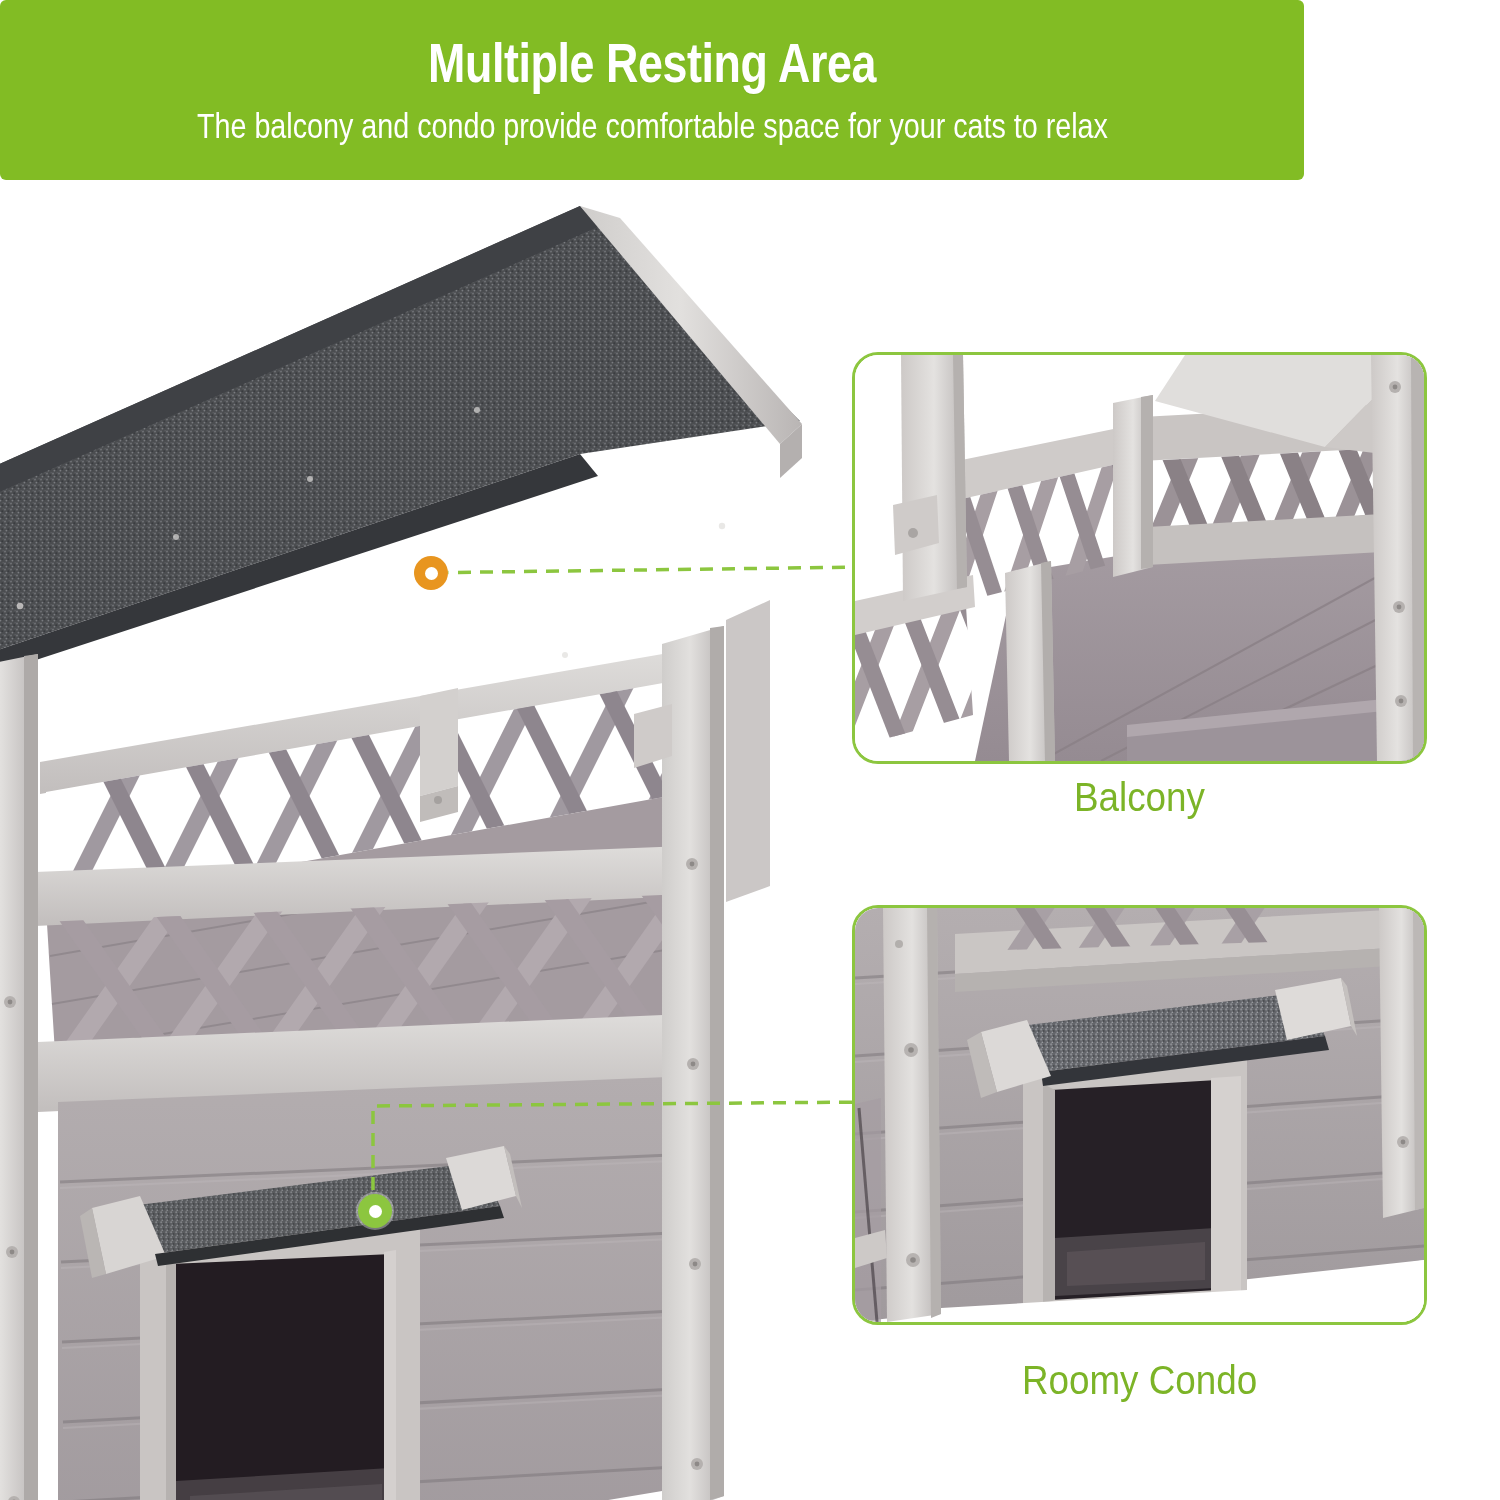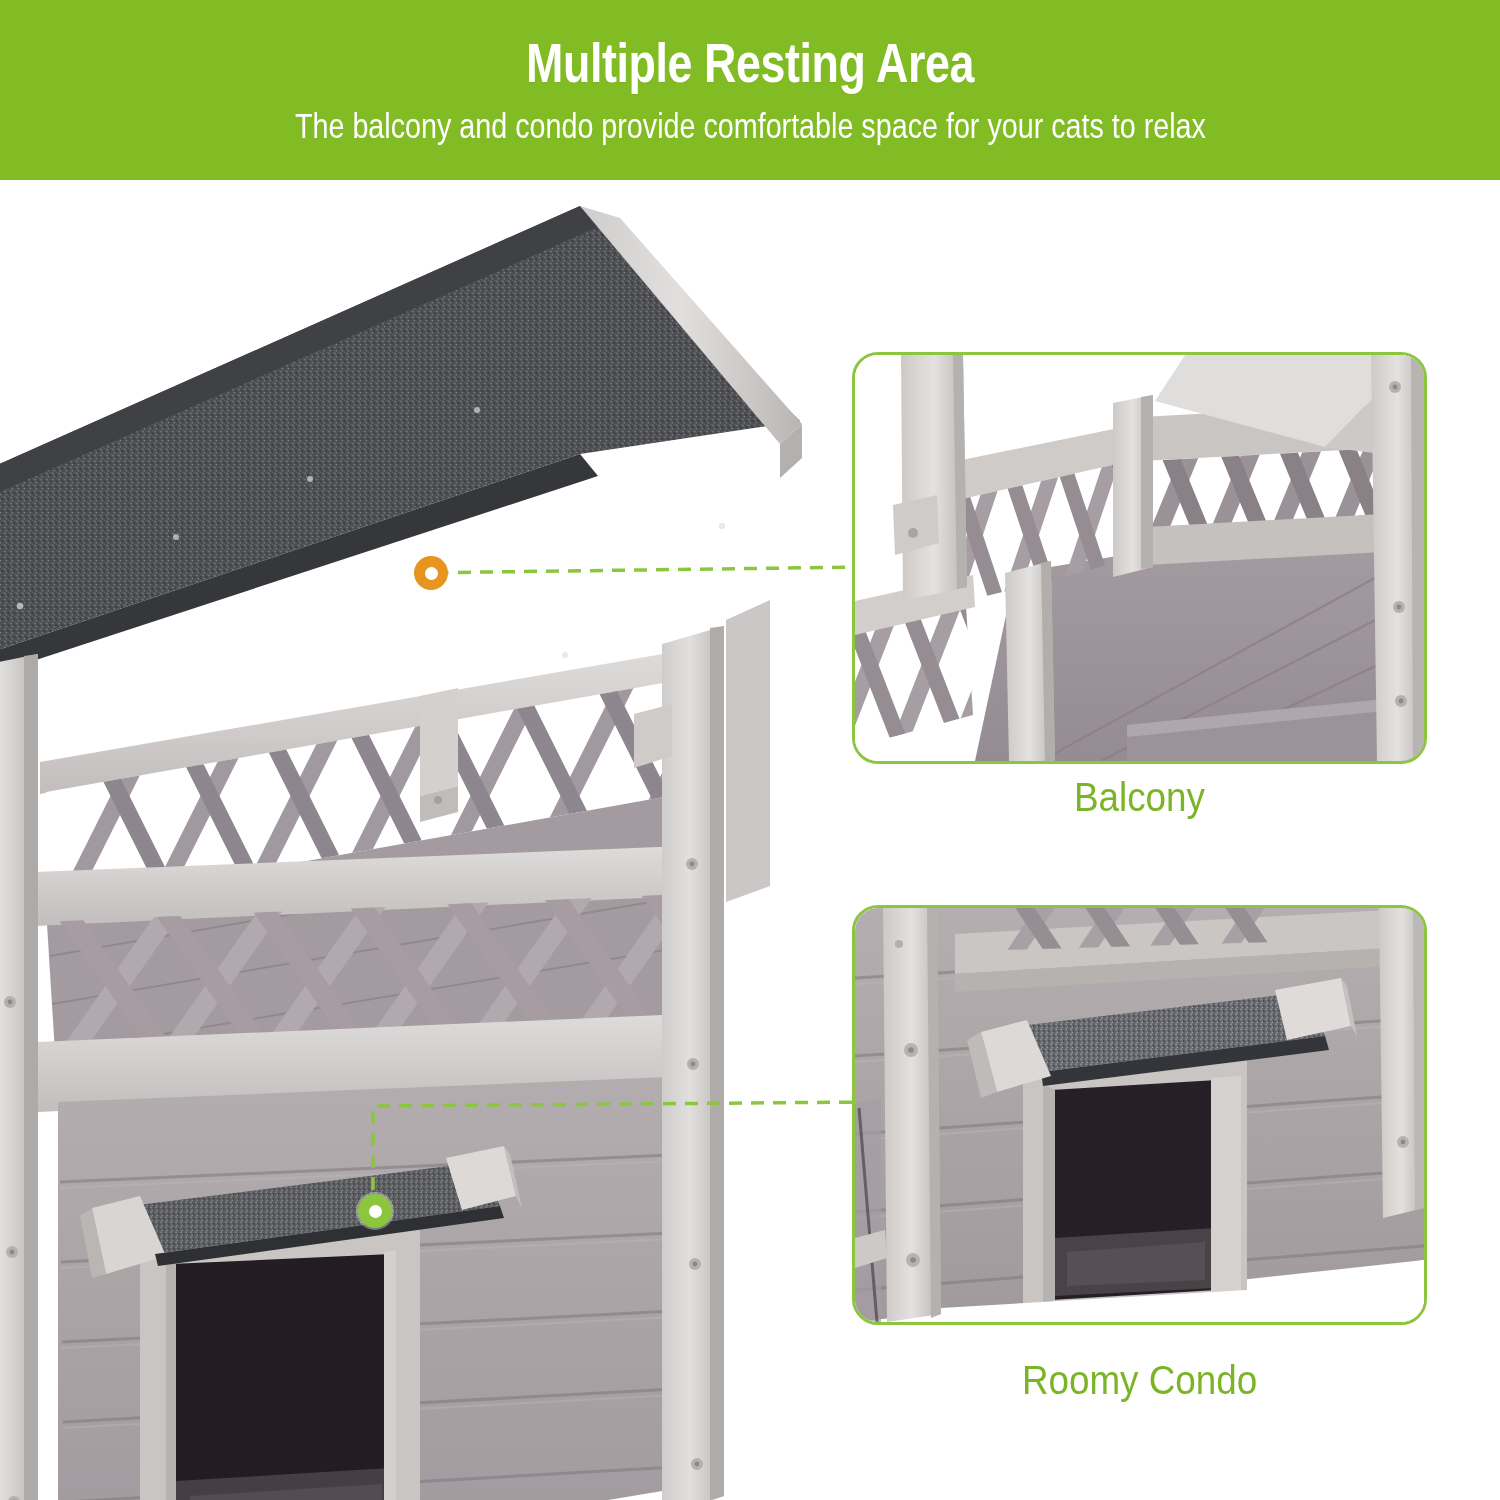--- a/index.html
+++ b/index.html
@@ -6,25 +6,26 @@
   html, body {
     width:1500px; height:1500px;
     background:#ffffff;
     font-family:"Liberation Sans", sans-serif;
     overflow:hidden;
   }
   #page { position:relative; width:1500px; height:1500px; background:#fff; }
 
   
   .banner {
-    position:absolute; left:0; top:0; width:1500px; height:180px;
+    position:absolute; left:0; top:0; width:1304px; height:180px;
     background:#82bc24;
     display:flex; flex-direction:column;
     align-items:center; justify-content:center;
     overflow:hidden;
+    border-radius:6px;
   }
   .banner-title {
     color:#ffffff;
     font-size:56px;
     font-weight:bold;
     letter-spacing:-0.5px;
     line-height:1.05;
     transform:scaleX(0.80);
     transform-origin:center;
     white-space:nowrap;

